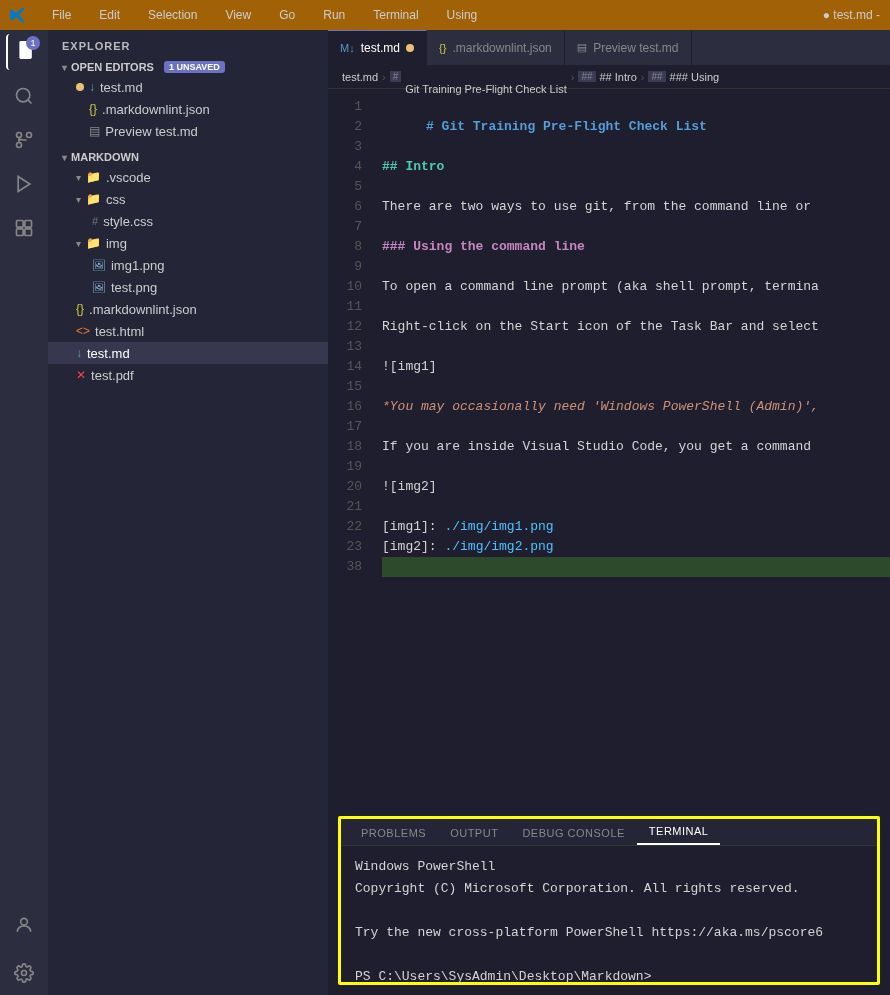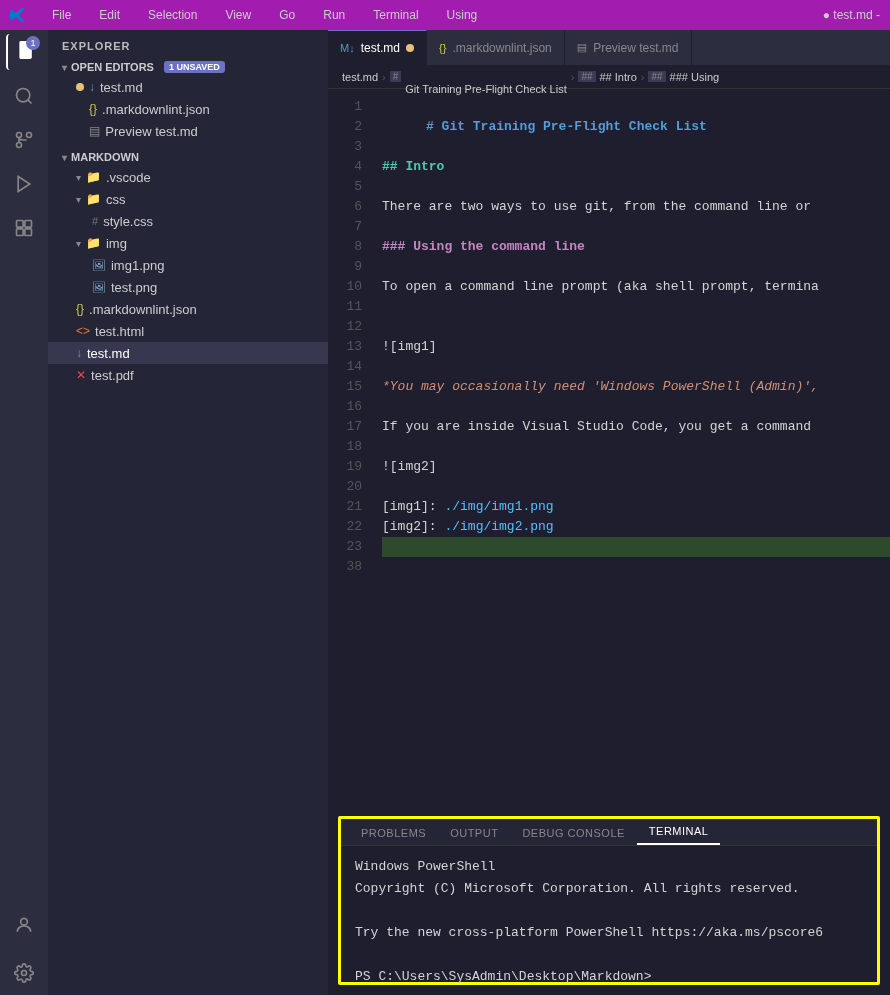--- a/index.html
+++ b/index.html
@@ -9,21 +9,21 @@
       background: #1e1e2e;
       font-family: 'Segoe UI', sans-serif;
       display: flex;
       flex-direction: column;
       overflow: hidden;
     }
 
     
     .titlebar {
       height: 30px;
-      background: #a21caf;
+      background: #a16207;
       display: flex;
       align-items: center;
       padding: 0 10px;
       font-size: 12px;
       color: #ccc;
       gap: 16px;
       flex-shrink: 0;
     }
     .titlebar-logo {
       width: 16px;
@@ -498,20 +498,21 @@
         <div class="editor-line"><span class="c-h1"># Git Training Pre-Flight Check List</span></div>
         <div class="editor-line"></div>
         <div class="editor-line"><span class="c-h2">## Intro</span></div>
         <div class="editor-line"></div>
         <div class="editor-line"><span class="c-text">There are two ways to use git, from the command line or</span></div>
         <div class="editor-line"></div>
         <div class="editor-line"><span class="c-h3">### Using the command line</span></div>
         <div class="editor-line"></div>
         <div class="editor-line"><span class="c-text">To open a command line prompt (aka shell prompt, termina</span></div>
         <div class="editor-line"></div>
+        <div class="editor-line"><span class="c-text">Right-click on the Start icon of the Task Bar and select</span></div>
         <div class="editor-line"></div>
         <div class="editor-line"><span class="c-text">![img1]</span></div>
         <div class="editor-line"></div>
         <div class="editor-line"><span class="c-italic">*You may occasionally need 'Windows PowerShell (Admin)',</span></div>
         <div class="editor-line"></div>
         <div class="editor-line"><span class="c-text">If you are inside Visual Studio Code, you get a command</span></div>
         <div class="editor-line"></div>
         <div class="editor-line"><span class="c-text">![img2]</span></div>
         <div class="editor-line"></div>
         <div class="editor-line"><span class="c-bracket">[img1]: </span><span class="c-linkurl">./img/img1.png</span></div>

